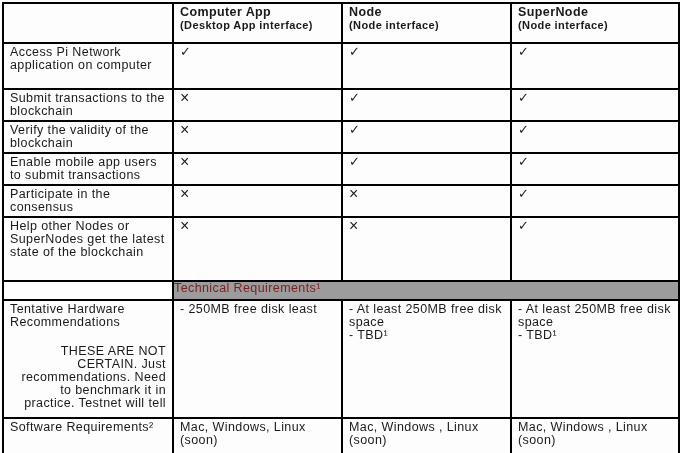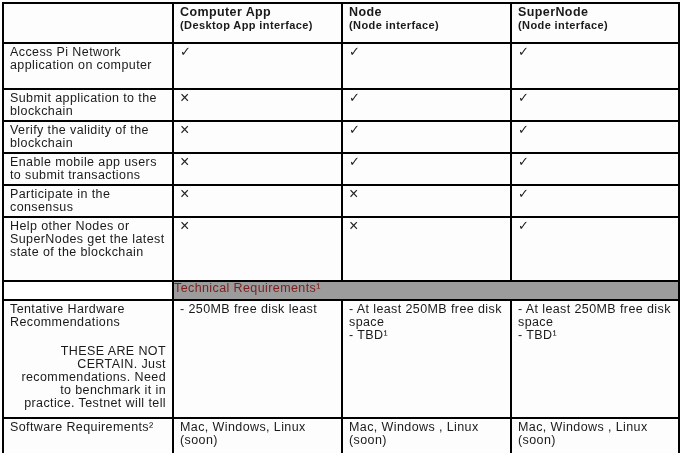--- a/index.html
+++ b/index.html
@@ -93,21 +93,21 @@
   </tr>
 
   <tr class="h-r1">
     <td class="lbl">Access Pi Network application on computer</td>
     <td class="val"><span class="mark check">✓</span></td>
     <td class="val"><span class="mark check">✓</span></td>
     <td class="val"><span class="mark check">✓</span></td>
   </tr>
 
   <tr class="h-r2">
-    <td class="lbl">Submit application to the blockchain</td>
+    <td class="lbl">Submit transactions to the blockchain</td>
     <td class="val"><span class="mark cross">×</span></td>
     <td class="val"><span class="mark check">✓</span></td>
     <td class="val"><span class="mark check">✓</span></td>
   </tr>
 
   <tr class="h-r3">
     <td class="lbl">Verify the validity of the blockchain</td>
     <td class="val"><span class="mark cross">×</span></td>
     <td class="val"><span class="mark check">✓</span></td>
     <td class="val"><span class="mark check">✓</span></td>

